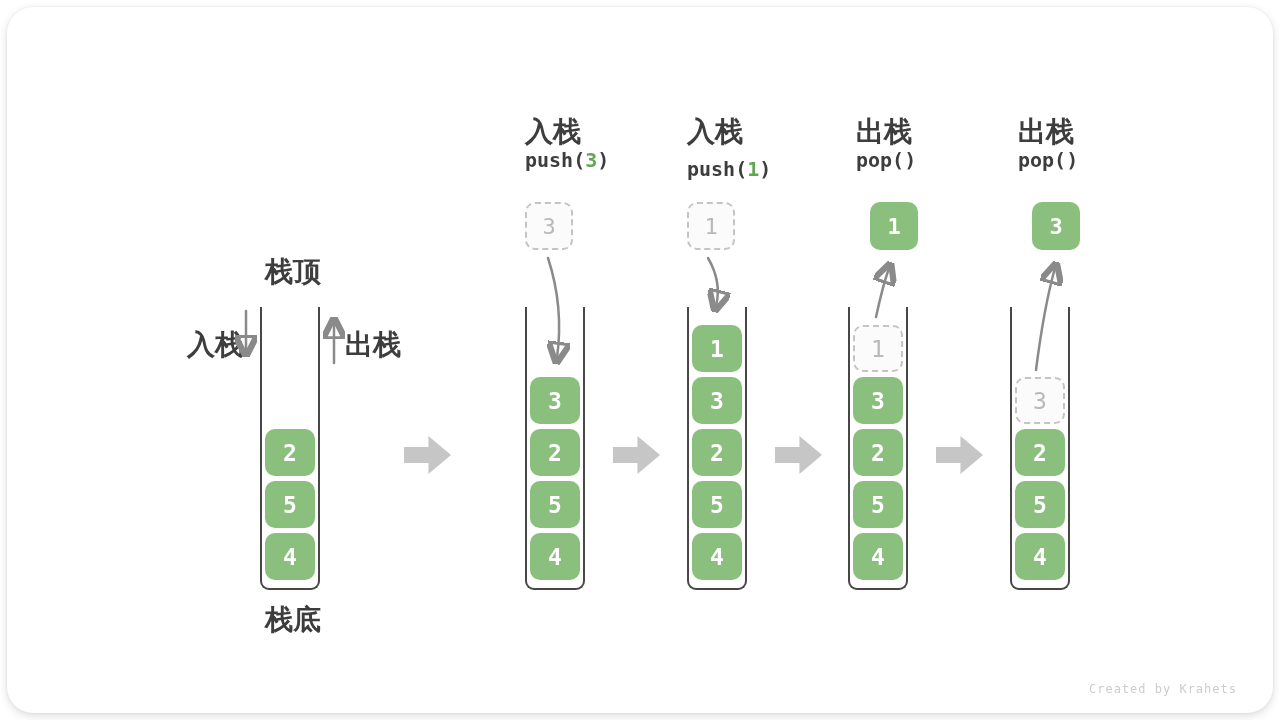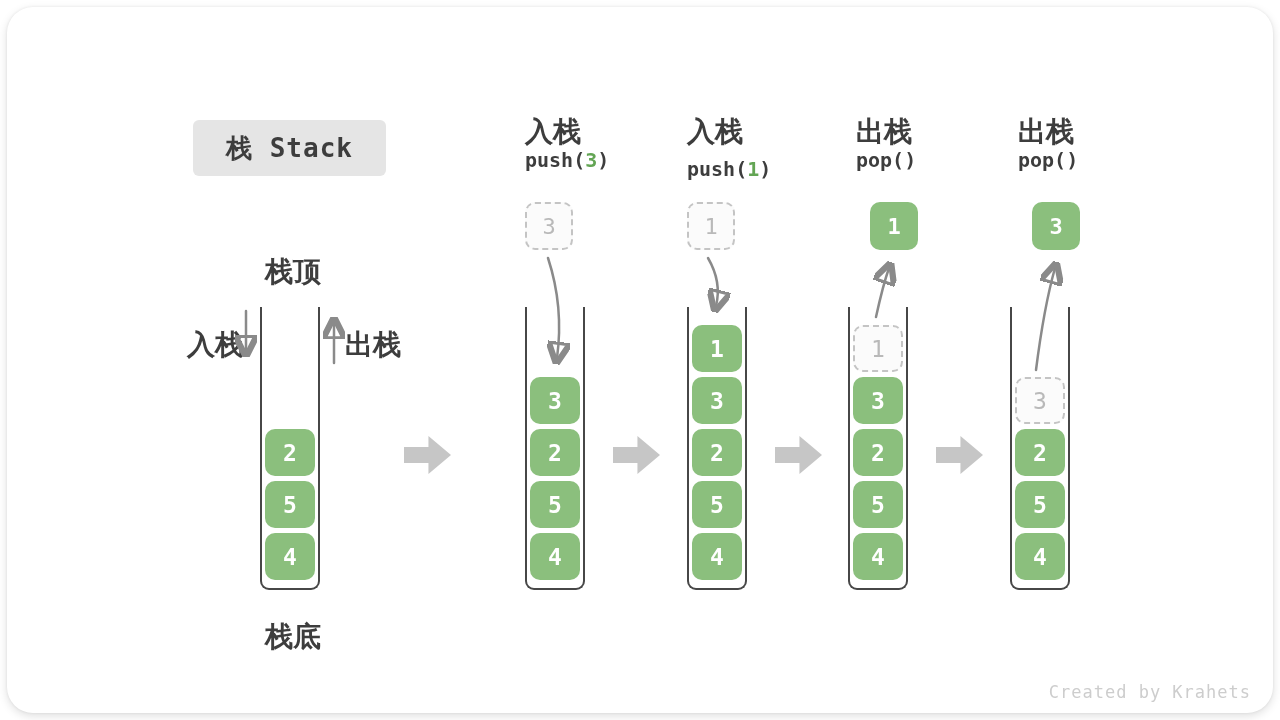--- a/index.html
+++ b/index.html
@@ -31,35 +31,32 @@
   .ghost{background:#fbfbfb;border:2px dashed var(--ghost-border);color:var(--ghost);
     font-weight:normal;}
   .float-box{width:48px;height:48px;border-radius:10px;display:flex;align-items:center;
     justify-content:center;font-family:"DejaVu Sans Mono",monospace;font-size:22px;}
   .float-dashed{background:#fbfbfb;border:2px dashed var(--ghost-border);color:var(--ghost);}
   .float-solid{background:var(--green);color:#fff;font-weight:bold;}
   .block-arrow{width:47px;height:38px;background:var(--block);
     clip-path:polygon(0 29%,52% 29%,52% 0,100% 50%,52% 100%,52% 71%,0 71%);}
   .overlay{position:absolute;left:0;top:0;width:1280px;height:720px;pointer-events:none;}
   .overlay path{fill:none;stroke:var(--arrow);stroke-width:2.5;stroke-linecap:round;}
-  .watermark{right:22px;top:675px;font-family:"DejaVu Sans Mono",monospace;
-    font-size:17px;color:var(--watermark);letter-spacing:1px;}
+  .watermark{right:36px;top:675px;font-family:"DejaVu Sans Mono",monospace;
+    font-size:12px;color:var(--watermark);letter-spacing:1px;}
 </style>
 </head>
 <body>
 
 <div class="canvas">
   <div class="card">
 
-    <div class="abs title-box">
-      <span class="title-text">栈 Stack</span>
-    </div>
 
     <div class="abs cn-label" style="left:258px;top:246px;width:52px;text-align:left;">栈顶</div>
-    <div class="abs cn-label" style="left:258px;top:611px;width:52px;text-align:center;">栈底</div>
+    <div class="abs cn-label" style="left:258px;top:594px;width:52px;text-align:center;">栈底</div>
     <div class="abs cn-label" style="left:180px;top:319px;">入栈</div>
     <div class="abs cn-label" style="left:338px;top:319px;">出栈</div>
 
     <div id="panels">
         <div class="abs stack-box" style="left: 253px; top: 300px; width: 60px; height: 283px;">
           <div class="cell">2</div>
           <div class="cell">5</div>
           <div class="cell">4</div>
         </div>
         <div class="abs cn-label" style="left: 518px; top: 106px;">入栈</div>

